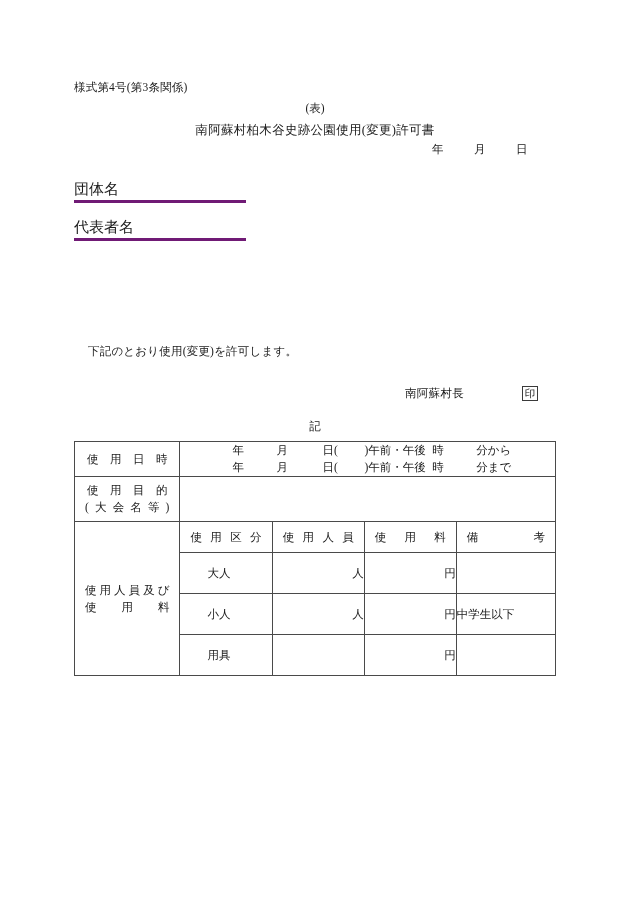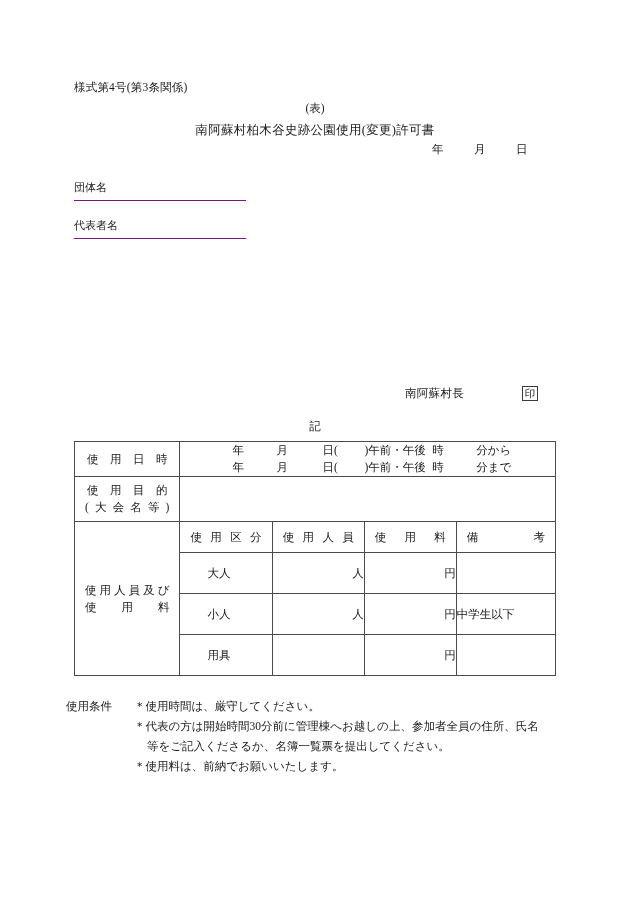--- a/index.html
+++ b/index.html
@@ -57,22 +57,22 @@
   }
   .issue-date span { display: inline-block; }
   .issue-date .y { width: 42px; }
   .issue-date .m { width: 42px; }
 
   
   .field {
     position: absolute;
     left: 74px;
     height: 20px;
-    border-bottom: 1px solid #701a75;
-    font-size: 11px;
+    border-bottom: 3px solid #701a75;
+    font-size: 15px;
     white-space: nowrap;
   }
   .field .lbl { display: inline-block; }
   .field .suffix {
     position: absolute;
     right: 2px;
     bottom: 1px;
   }
   #field-group  { top: 180px; width: 172px; }
   #field-rep    { top: 218px; width: 172px; }
@@ -213,20 +213,21 @@
 
   <div class="field" id="field-group">
     <span class="lbl">団体名</span>
   </div>
 
   <div class="field" id="field-rep">
     <span class="lbl">代表者名</span>
   </div>
 
 
+  <div class="statement">下記のとおり使用(変更)を許可します。</div>
 
   <div class="signature">
     <span class="name">南阿蘇村長</span>
     <span class="seal-box">印</span>
   </div>
 
   <div class="ki">記</div>
 
   <table class="main-table">
     <tbody>
@@ -344,23 +345,14 @@
               <span>用具</span>
             </span>
         </td>
         <td class="cell-right"></td>
         <td class="cell-right">円</td>
         <td class="cell-note"></td>
       </tr>
     </tbody>
   </table>
 
-  <div class="conditions">
-    <div class="cond-head">使用条件</div>
-    <div class="cond-list">
-      <div class="cond-item">＊使用時間は、厳守してください。</div>
-      <div class="cond-item">＊代表の方は開始時間30分前に管理棟へお越しの上、参加者全員の住所、氏名</div>
-      <div class="cond-cont">等をご記入くださるか、名簿一覧票を提出してください。</div>
-      <div class="cond-item">＊使用料は、前納でお願いいたします。</div>
-    </div>
-  </div>
 
 </div>
 
 </body></html>

